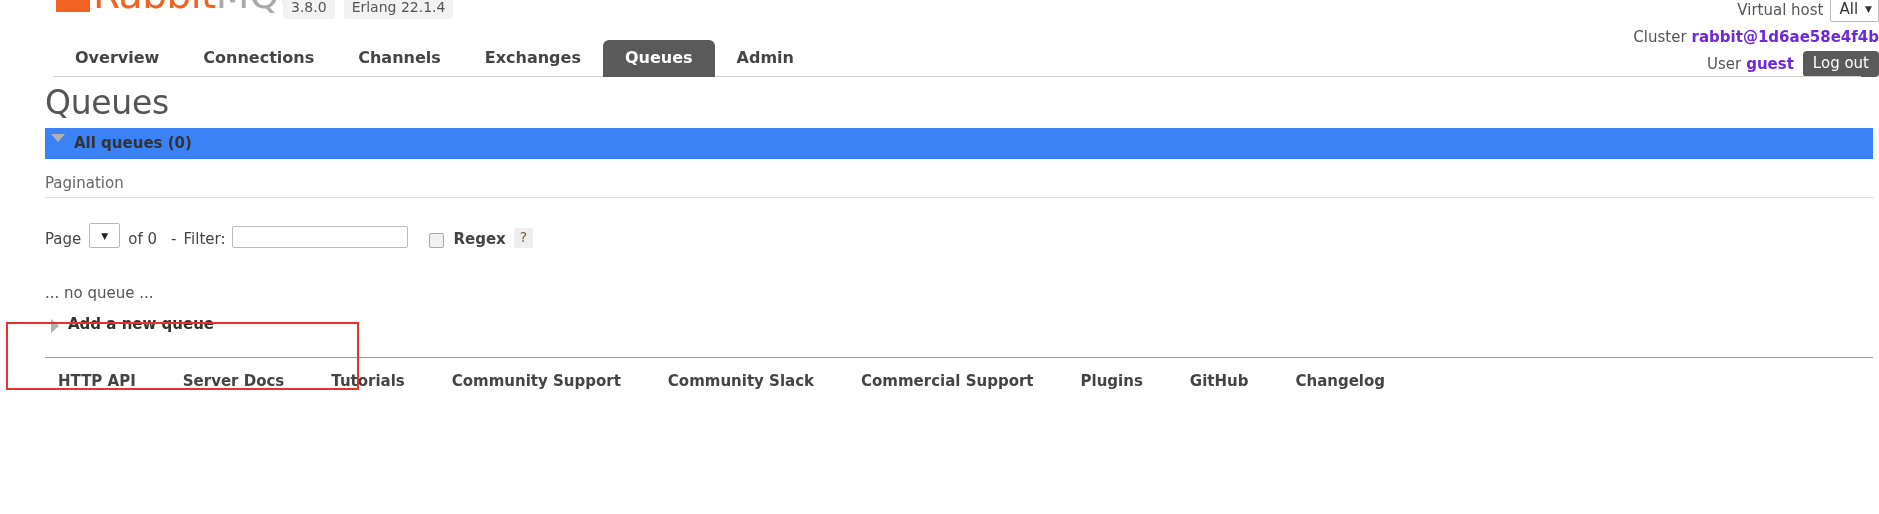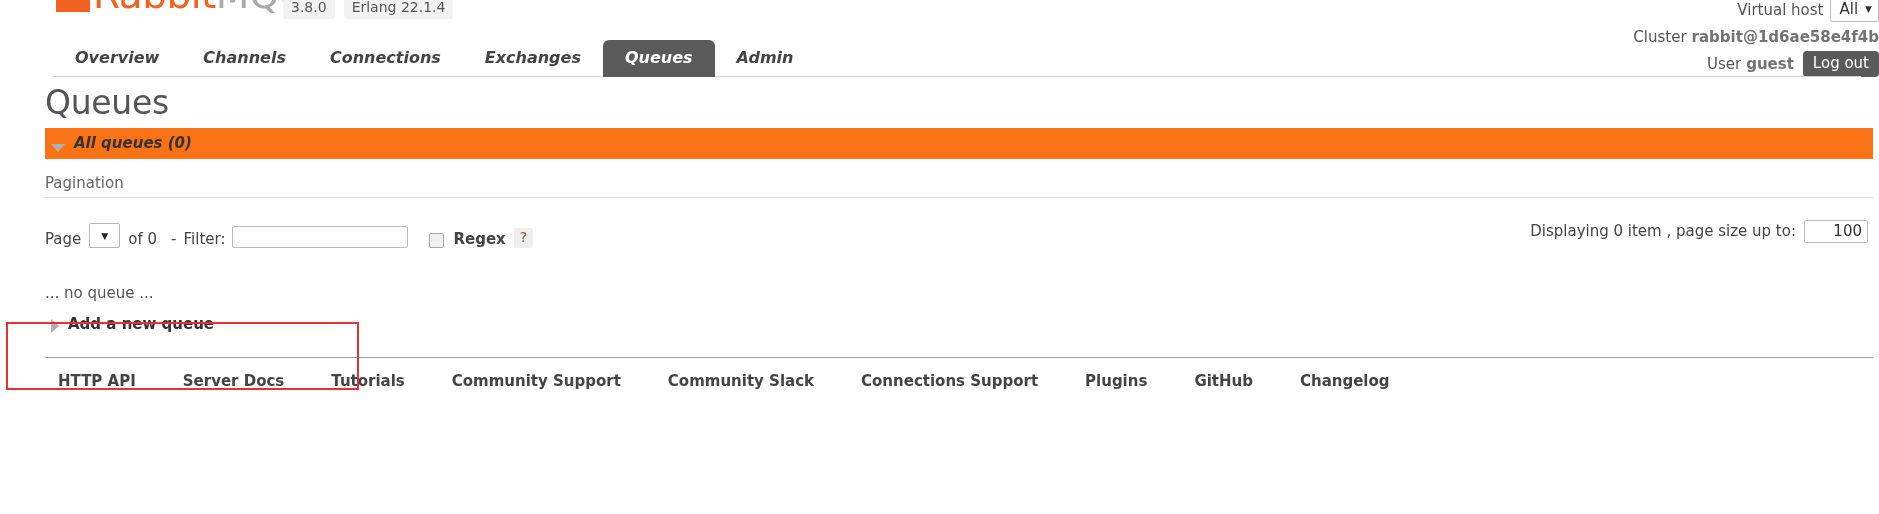--- a/index.html
+++ b/index.html
@@ -90,21 +90,21 @@
     color: #555555;
   }
   .hr-line {
     display: flex;
     align-items: center;
     justify-content: flex-end;
     height: 27px;
     white-space: nowrap;
   }
   .hr-label { color: #555555; }
-  .hr-strong { font-weight: bold; color: #737373; margin-left: 5px; }
+  .hr-strong { font-weight: bold; color: #6d28d9; margin-left: 5px; }
   .vhost-select {
     margin-left: 7px;
     border: 1px solid #b9b9b9;
     background: #ffffff;
     border-radius: 2px;
     padding: 2px 6px 3px 8px;
     font-size: 15px;
     color: #333333;
     display: inline-flex;
     align-items: center;
@@ -151,21 +151,20 @@
   }
   .tab {
     font-size: 16px;
     font-weight: bold;
     color: #444444;
     padding: 9px 22px 10px 22px;
     cursor: pointer;
     line-height: 18px;
     white-space: nowrap;
     position: relative;
-    font-style: italic;
   }
   .tab.selected {
     background: #5a5a5a;
     color: #ffffff;
     border-radius: 6px 6px 0 0;
     z-index: 2;
   }
 
   
   #main {
@@ -177,26 +176,25 @@
   .page-title {
     font-size: 33px;
     font-weight: 400;
     color: #555555;
     margin: 0;
     padding: 0 0 6px 45px;
     line-height: 38px;
     letter-spacing: -0.3px;
   }
   .section-band {
-    background: #f97316;
+    background: #3b82f6;
     margin: 0 6px 0 45px;
     padding: 6px 0 7px 0;
     display: flex;
-    align-items: flex-end;
-    font-style: italic;
+    align-items: flex-start;
   }
   .tri {
     display: inline-block;
     width: 0; height: 0;
     margin: 0 9px 0 6px;
   }
   .tri-down {
     border-left: 7px solid transparent;
     border-right: 7px solid transparent;
     border-top: 8px solid #b0b0b0;
@@ -391,22 +389,22 @@
       <span class="hr-label">User</span>
       <span class="hr-strong">guest</span>
       <button class="logout-btn">Log out</button>
     </div>
   </div>
 
   <div id="nav">
     <div class="nav-rule"></div>
     <div class="nav-tabs">
       <div class="tab">Overview</div>
+      <div class="tab">Connections</div>
       <div class="tab">Channels</div>
-      <div class="tab">Connections</div>
       <div class="tab">Exchanges</div>
       <div class="tab selected">Queues</div>
       <div class="tab">Admin</div>
     </div>
   </div>
 </div>
 
 <div id="main">
 
   <h1 class="page-title">Queues</h1>
@@ -427,41 +425,37 @@
       <span class="caret">▼</span>
     </span>
     <span class="ctl-text of-count">of 0</span>
     <span class="ctl-text filter-label">-</span>
     <span class="ctl-text filter-label">Filter:</span>
     <input class="filter-input" type="text" placeholder="" style="">
     <span class="regex-box"></span>
     <span class="ctl-text regex-label">Regex</span>
     <span class="help-badge">?</span>
 
-    <div class="display-info">
-      <span class="ctl-text">Displaying 0 item , page size up to:</span>
-      <input class="pagesize-input" type="text" value="100" style="">
-    </div>
   </div>
 
   <div class="no-items">... no queue ...</div>
 
   <div class="add-section">
     <span class="tri tri-right"></span>
     <span class="add-label">Add a new queue</span>
   </div>
 
   <div class="annotation-box"></div>
 
   <div class="footer-rule"></div>
 
   <div class="footer-links">
     <span class="footer-link">HTTP API</span>
     <span class="footer-link">Server Docs</span>
     <span class="footer-link">Tutorials</span>
     <span class="footer-link">Community Support</span>
     <span class="footer-link">Community Slack</span>
-    <span class="footer-link">Connections Support</span>
+    <span class="footer-link">Commercial Support</span>
     <span class="footer-link">Plugins</span>
     <span class="footer-link">GitHub</span>
     <span class="footer-link">Changelog</span>
   </div>
 </div>
 
 </body></html>

